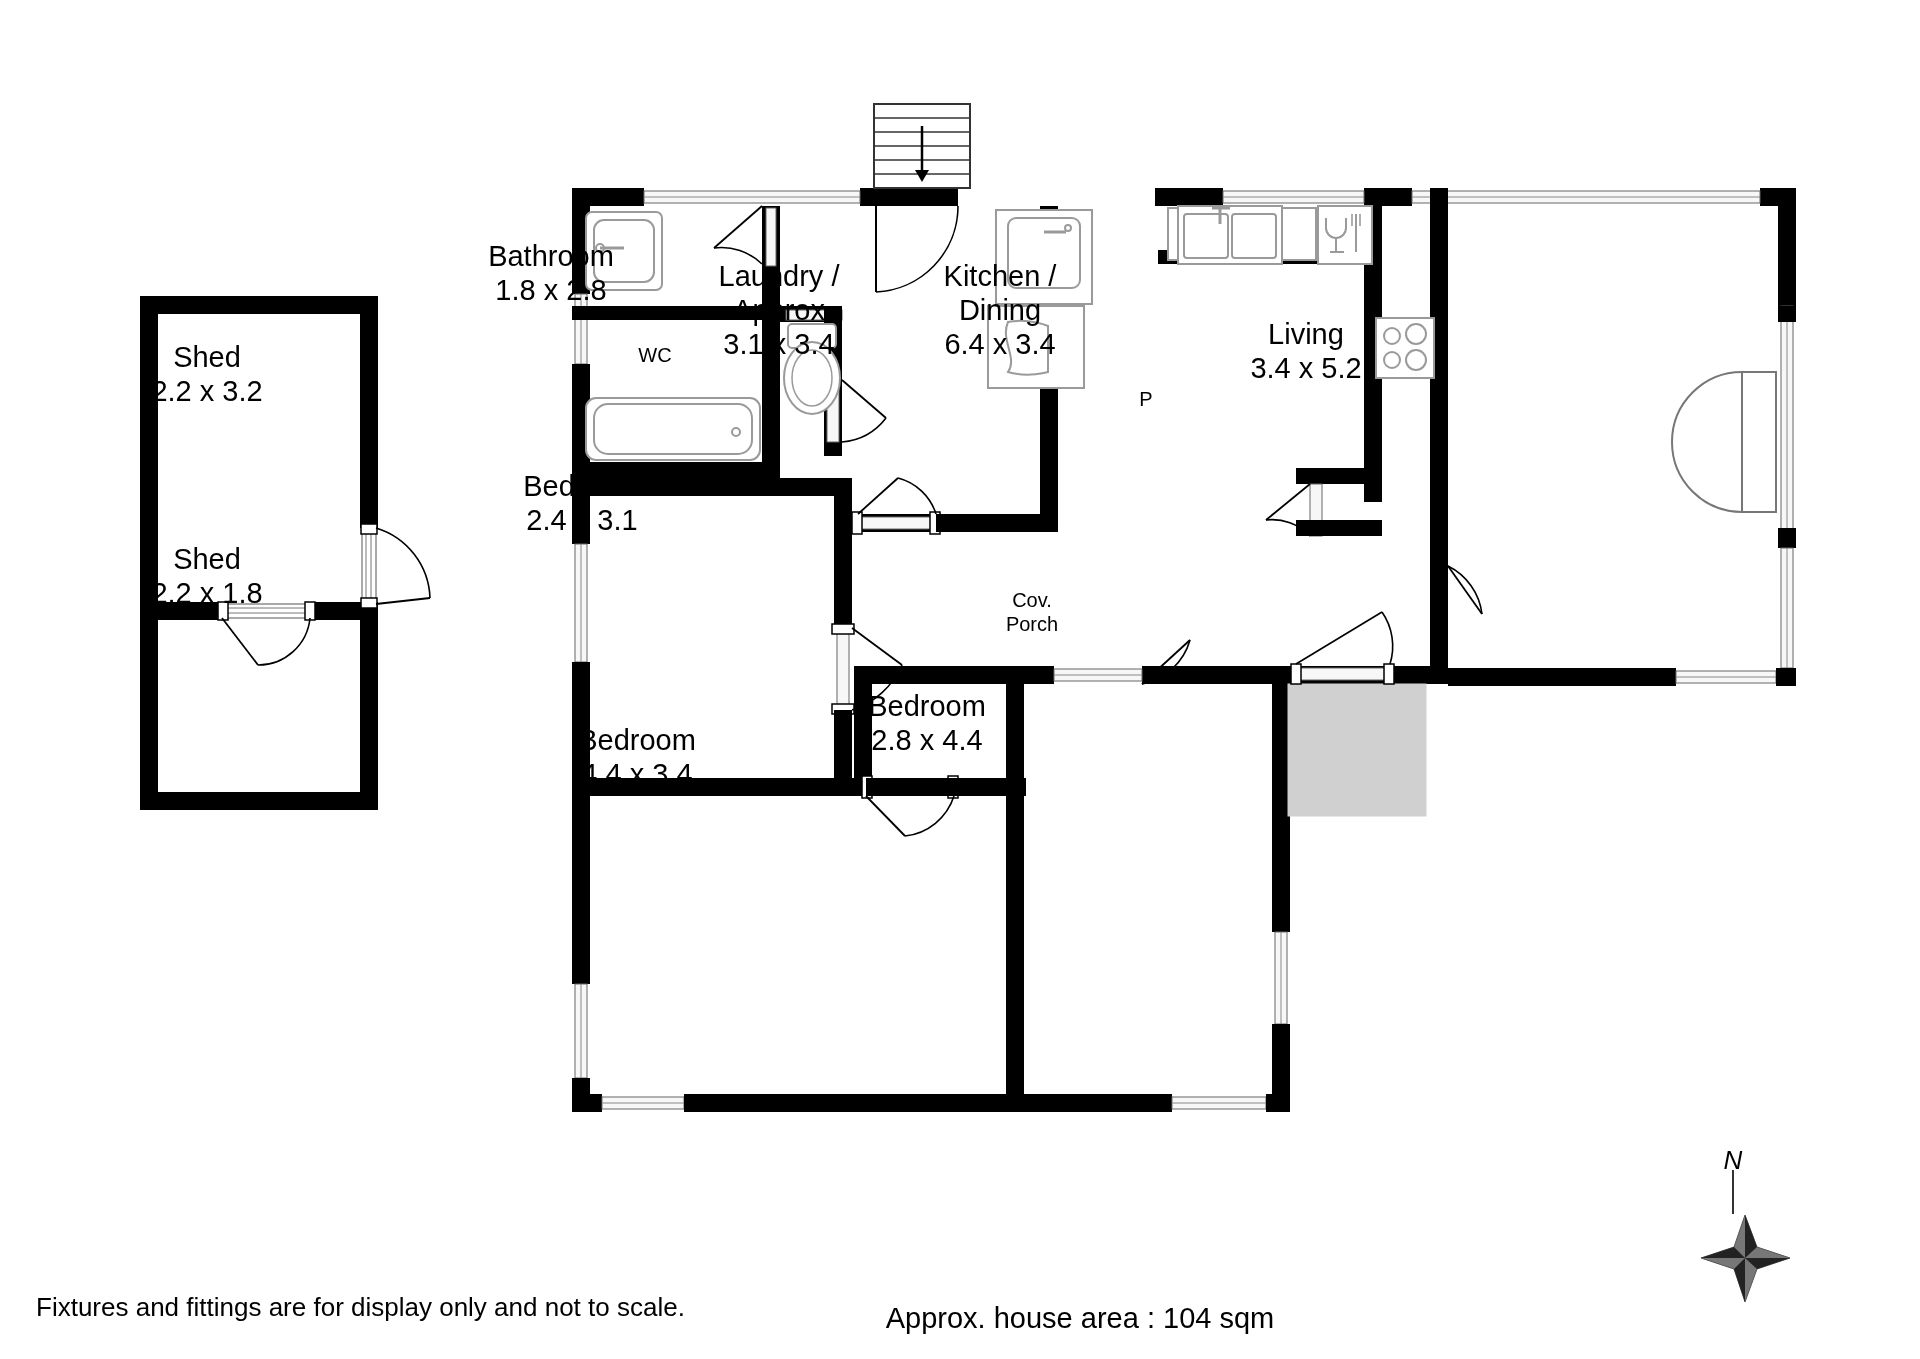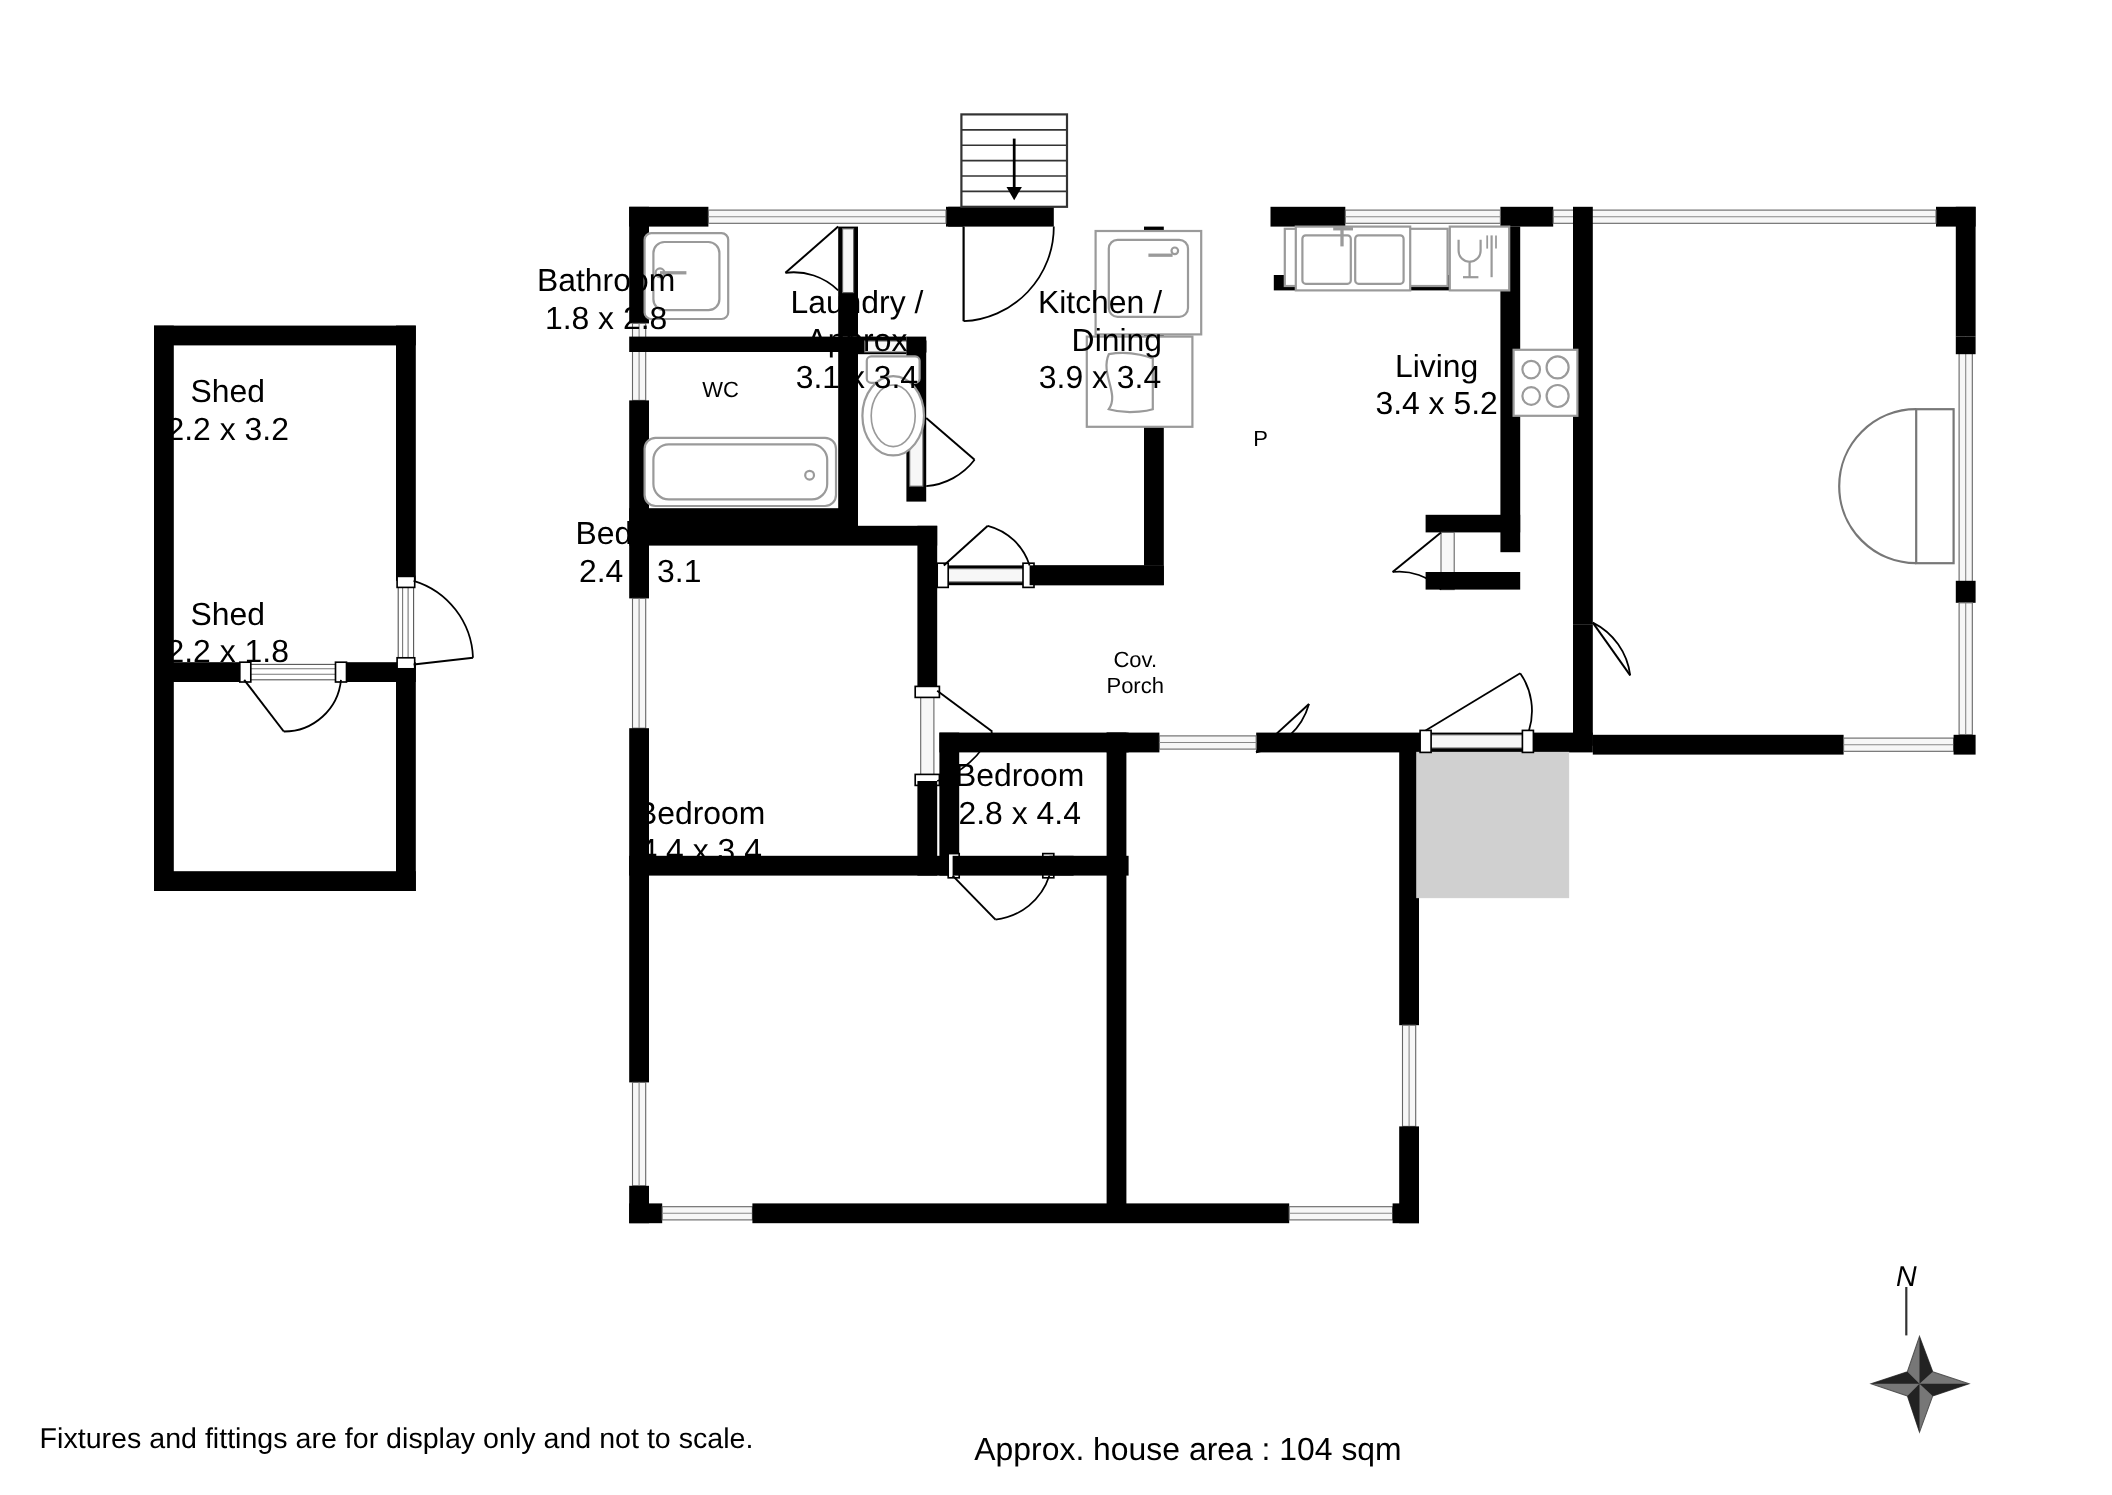--- a/index.html
+++ b/index.html
@@ -342,22 +342,22 @@
   </g>
 
 </svg>
 
 <div id="room-labels">
     <div class="txt ctr room-label" style="left: 207px; top: 374px;"><span style="display: block;">Shed</span><span class="dim">2.2 x 3.2</span></div>
     <div class="txt ctr room-label" style="left: 207px; top: 576px;"><span style="display: block;">Shed</span><span class="dim">2.2 x 1.8</span></div>
     <div class="txt ctr room-label" style="left: 551px; top: 273px;"><span style="display: block; text-align: center;">Bathroom</span><span class="dim">1.8 x 2.8</span></div>
     <div class="txt ctr room-label" style="left: 779px; top: 310px;"><span style="display: block;">Laundry /
 Approx</span><span class="dim">3.1 x 3.4</span></div>
-    <div class="txt ctr room-label" style="left: 1000px; top: 310px;"><span style="display: block; text-align: right;">Kitchen /
-Dining</span><span class="dim">3.9 x 3.4</span></div>
+    <div class="txt ctr room-label" style="left: 1000px; top: 310px;"><span style="display: block;">Kitchen /
+Dining</span><span class="dim">6.4 x 3.4</span></div>
     <div class="txt ctr room-label" style="left: 1306px; top: 351px;"><span style="display: block;">Living</span><span class="dim">3.4 x 5.2</span></div>
     <div class="txt ctr room-label" style="left: 582px; top: 503px;"><span style="display: block;">Bedroom</span><span class="dim">2.4 x 3.1</span></div>
     <div class="txt ctr room-label" style="left: 637px; top: 757px;"><span style="display: block;">Bedroom</span><span class="dim">4.4 x 3.4</span></div>
     <div class="txt ctr room-label" style="left: 927px; top: 723px;"><span style="display: block;">Bedroom</span><span class="dim">2.8 x 4.4</span></div>
   </div>
 <div id="small-labels">
     <div class="txt ctr small-label" style="left: 655px; top: 356px;">WC</div>
     <div class="txt ctr small-label" style="left: 1146px; top: 400px;">P</div>
     <div class="txt ctr small-label" style="left: 1032px; top: 613px;">Cov.
 Porch</div>

